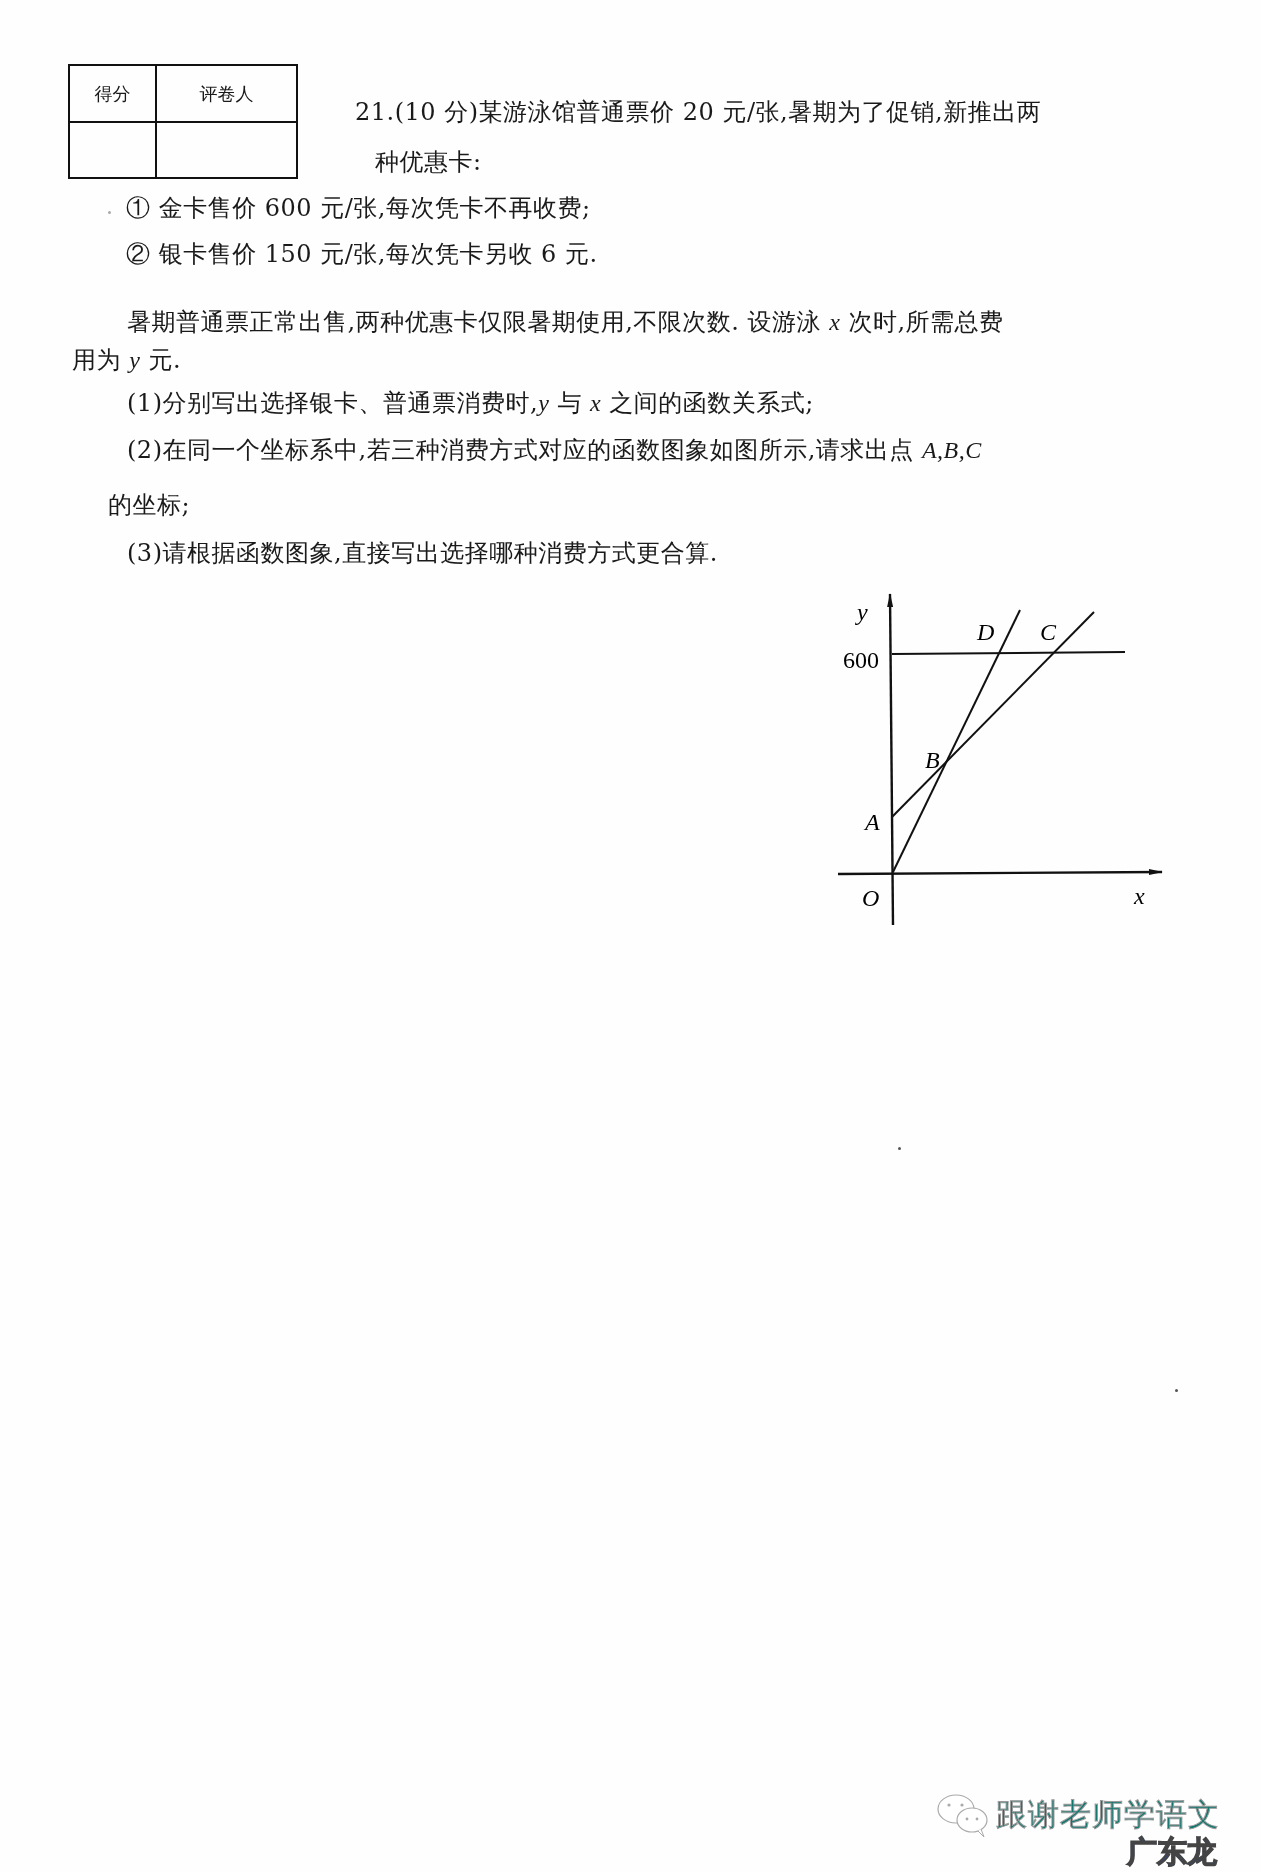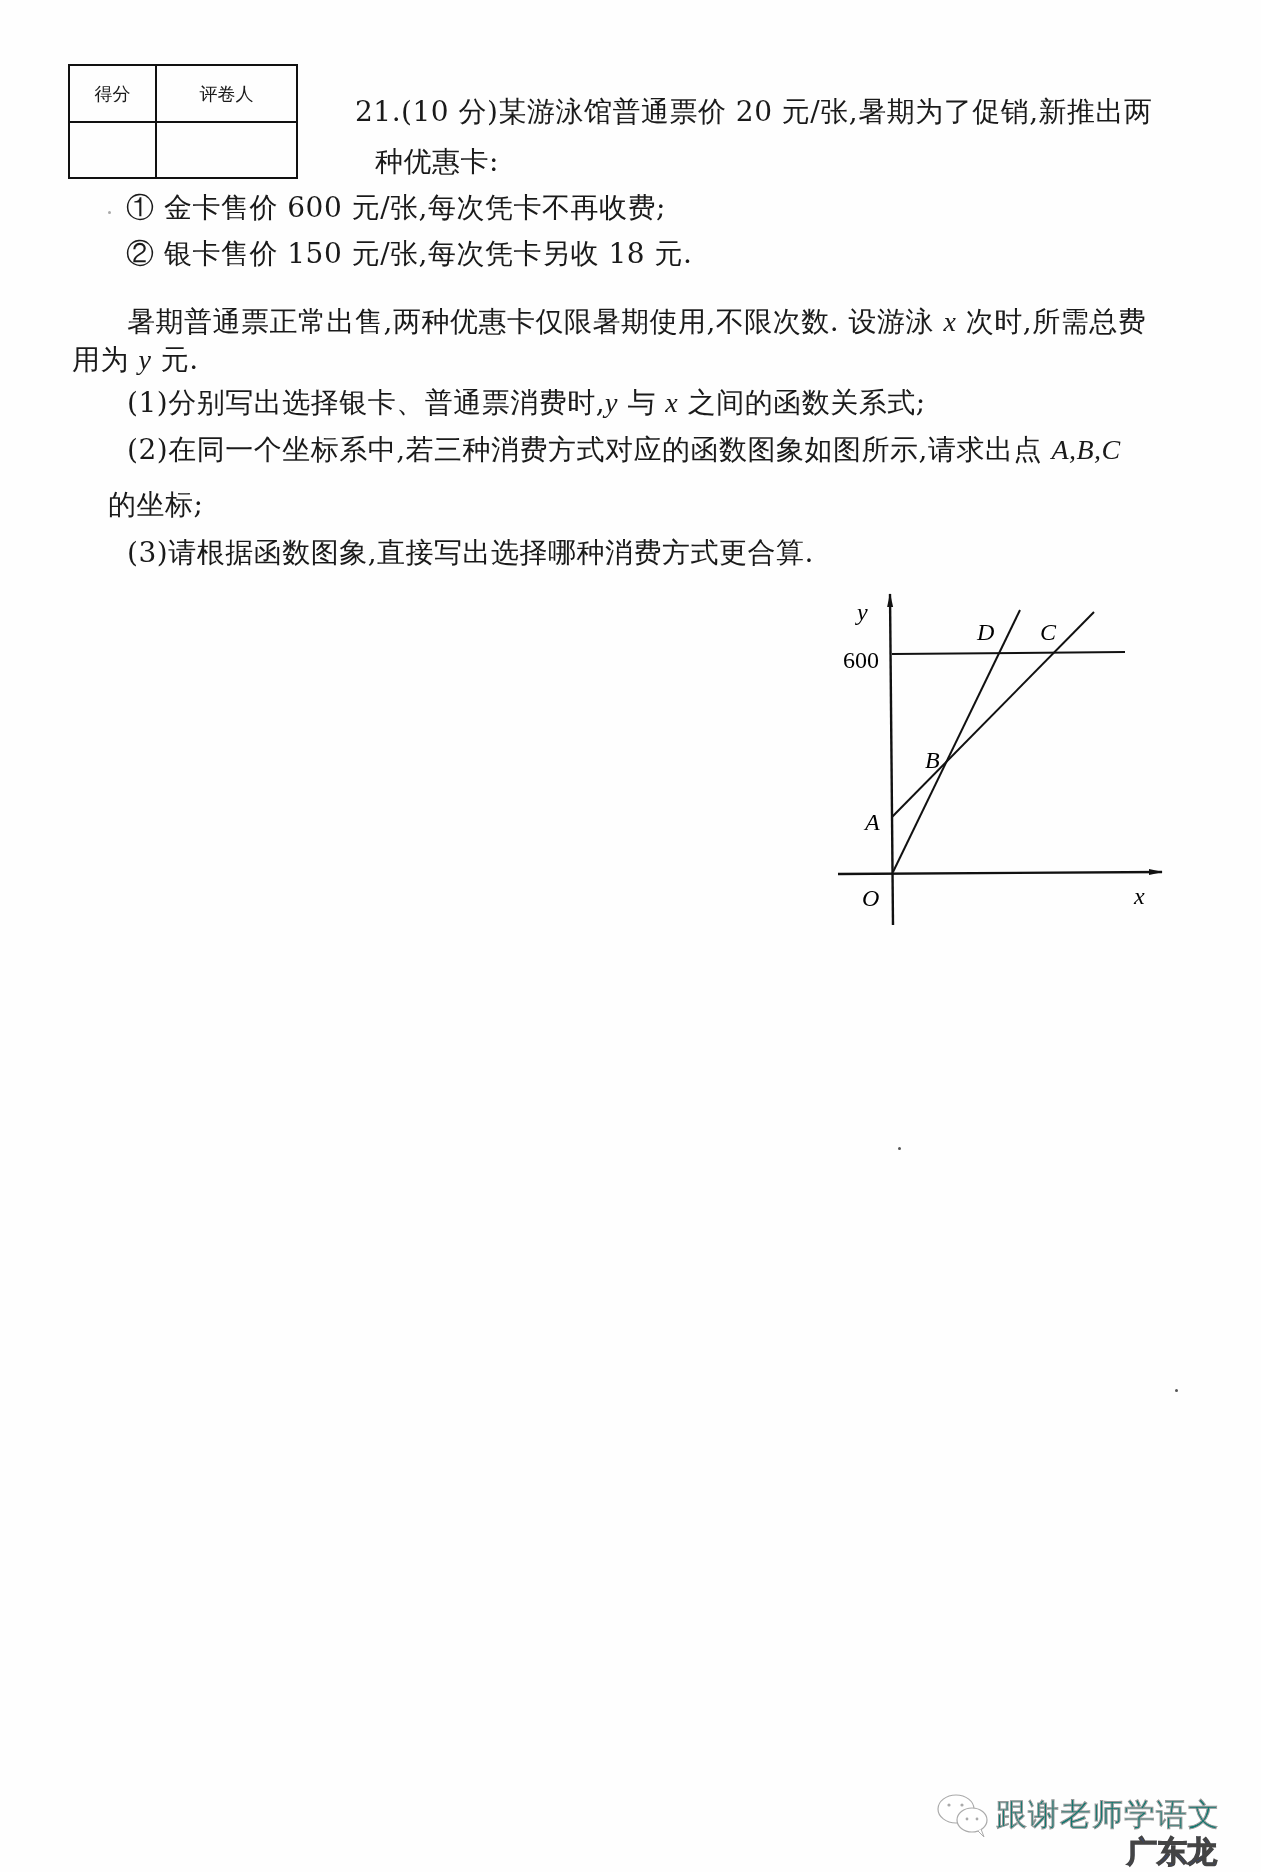--- a/index.html
+++ b/index.html
@@ -4,21 +4,21 @@
 <style>
   html, body { margin: 0; padding: 0; }
   body {
     width: 1261px; height: 1872px; position: relative; overflow: hidden;
     background: #fefefe; color: #1a1a1a;
     font-family: "DejaVu Serif", "Liberation Serif", serif;
   }
   .abs { position: absolute; }
   .line {
     position: absolute; white-space: nowrap;
-    font-size: 28px; line-height: 32px; letter-spacing: 0.5px;
+    font-size: 24px; line-height: 32px; letter-spacing: 0.5px;
   }
   .it { font-style: italic; font-family: "Liberation Serif", "DejaVu Serif", serif; }
   
   .score-table {
     position: absolute; left: 68px; top: 64px; width: 230px; height: 115px;
     border: 2px solid #111; box-sizing: border-box;
     display: grid; grid-template-columns: 87px 1fr; grid-template-rows: 57px 1fr;
   }
   .score-table .cell {
     display: flex; align-items: center; justify-content: center;
@@ -49,21 +49,21 @@
   <div class="cell c1"></div>
   <div class="cell"></div>
 </div>
 
 <div class="line" style="left:355px; top:96px;">
   <span>21.</span><span>(10 分)</span><span>某游泳馆普通票价 20 元/张,暑期为了促销,新推出两</span>
 </div>
 <div class="line" style="left:375px; top:146px;text-align:right;">种优惠卡:</div>
 
 <div class="line" style="left:126px; top:192px;">① 金卡售价 600 元/张,每次凭卡不再收费;</div>
-<div class="line" style="left:126px; top:238px;">② 银卡售价 150 元/张,每次凭卡另收 18 元.</div>
+<div class="line" style="left:126px; top:238px;">② 银卡售价 150 元/张,每次凭卡另收 6 元.</div>
 
 <div class="line" style="left:127px; top:286px;margin-top:20px;">
   <span>暑期普通票正常出售,两种优惠卡仅限暑期使用,不限次数. 设游泳 </span><span class="it">x</span><span> 次时,所需总费</span>
 </div>
 <div class="line" style="left:72px; top:344px;">
   <span>用为 </span><span class="it">y</span><span> 元.</span>
 </div>
 
 <div class="line" style="left:127px; top:387px;">
   <span>(1)分别写出选择银卡、普通票消费时,</span><span class="it">y</span><span> 与 </span><span class="it">x</span><span> 之间的函数关系式;</span>

